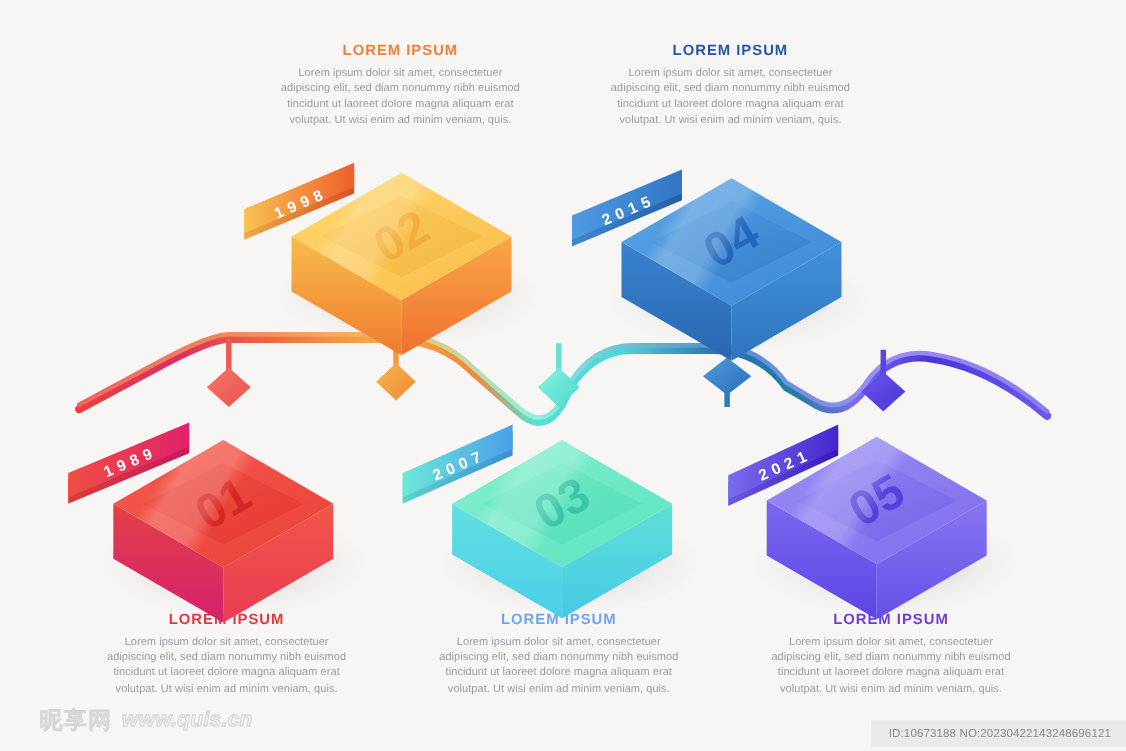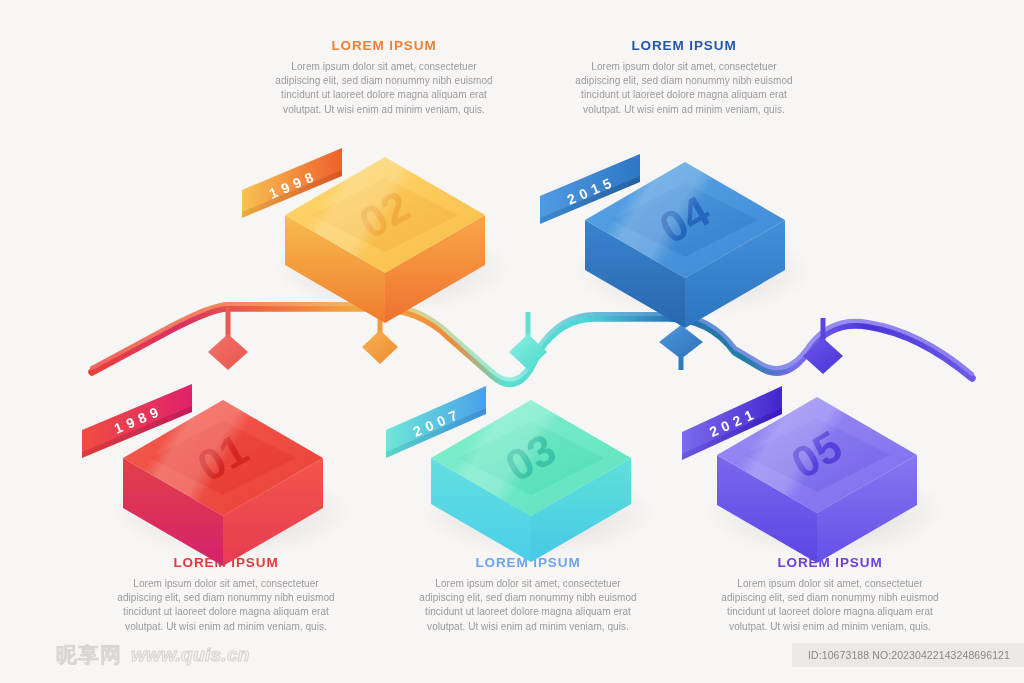--- a/index.html
+++ b/index.html
@@ -3,21 +3,21 @@
 <meta charset="utf-8">
 <style>
   html,body{margin:0;padding:0;}
   body{
     width:1024px;height:683px;
     background:#f7f6f5;
     font-family:"Liberation Sans", sans-serif;
     overflow:hidden;
     position:relative;
   }
-  .stage{position:absolute;inset:0;margin-left:20px;}
+  .stage{position:absolute;inset:0;}
 
   
   .txtblock{position:absolute;width:232px;text-align:center;}
   .txtblock .tb-title{
     font-size:13.5px;font-weight:bold;letter-spacing:.9px;
     margin:0 0 7px 0;
   }
   .txtblock .tb-body{
     font-size:10px;line-height:1.42;color:#9a9a9d;margin:0;
     letter-spacing:.05px;
@@ -28,21 +28,21 @@
   .wm .cnlogo{
     font-size:21px;font-weight:normal;color:transparent;
     -webkit-text-stroke:1.4px #d8d6d4;letter-spacing:1px;
     font-family:"DejaVu Sans", sans-serif;
   }
   .wm .wmurl{
     font-size:19px;font-style:italic;font-weight:bold;color:transparent;
     -webkit-text-stroke:1.2px #d8d6d4;letter-spacing:.3px;
   }
   .idbar{
-    position:absolute;right:0;bottom:16px;height:24px;
+    position:absolute;right:0;bottom:4px;height:24px;
     background:#ebe9e7;color:#8b8987;
     font-size:10.5px;display:flex;align-items:center;
     padding:0 14px 0 16px;letter-spacing:.1px;text-align:right;
   }
 </style>
 </head>
 <body>
 
 <div class="stage">
 

